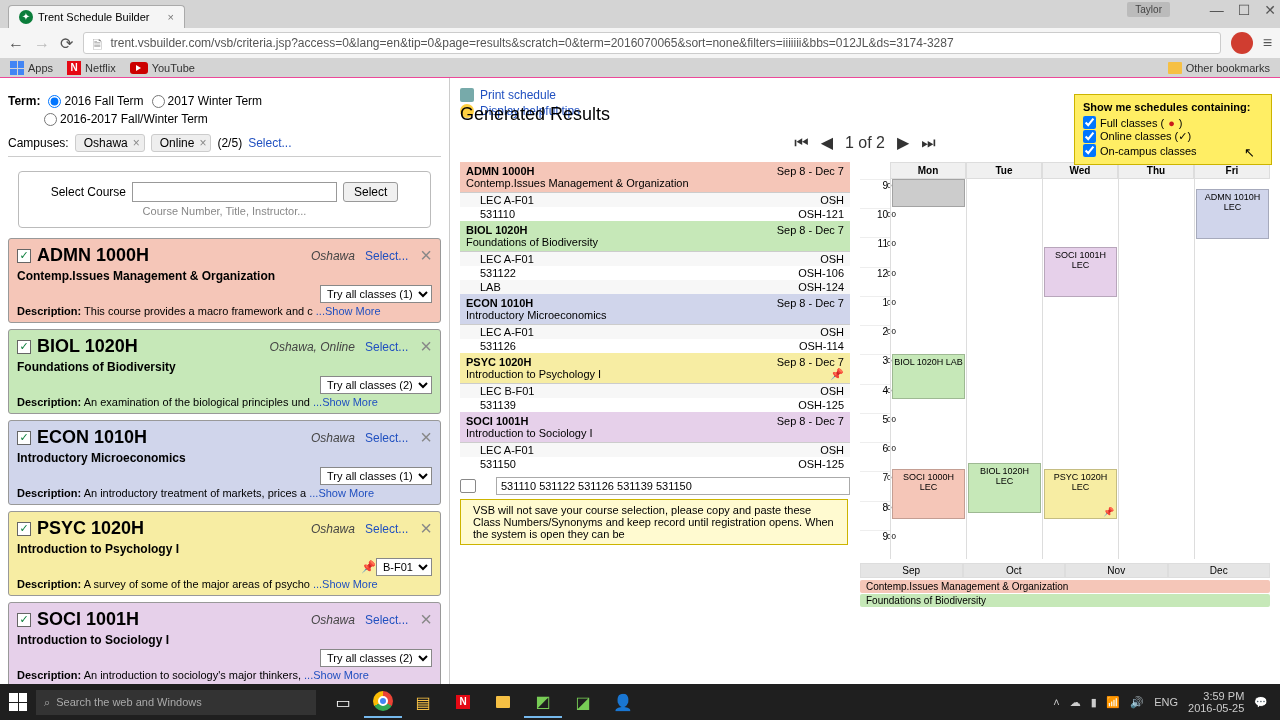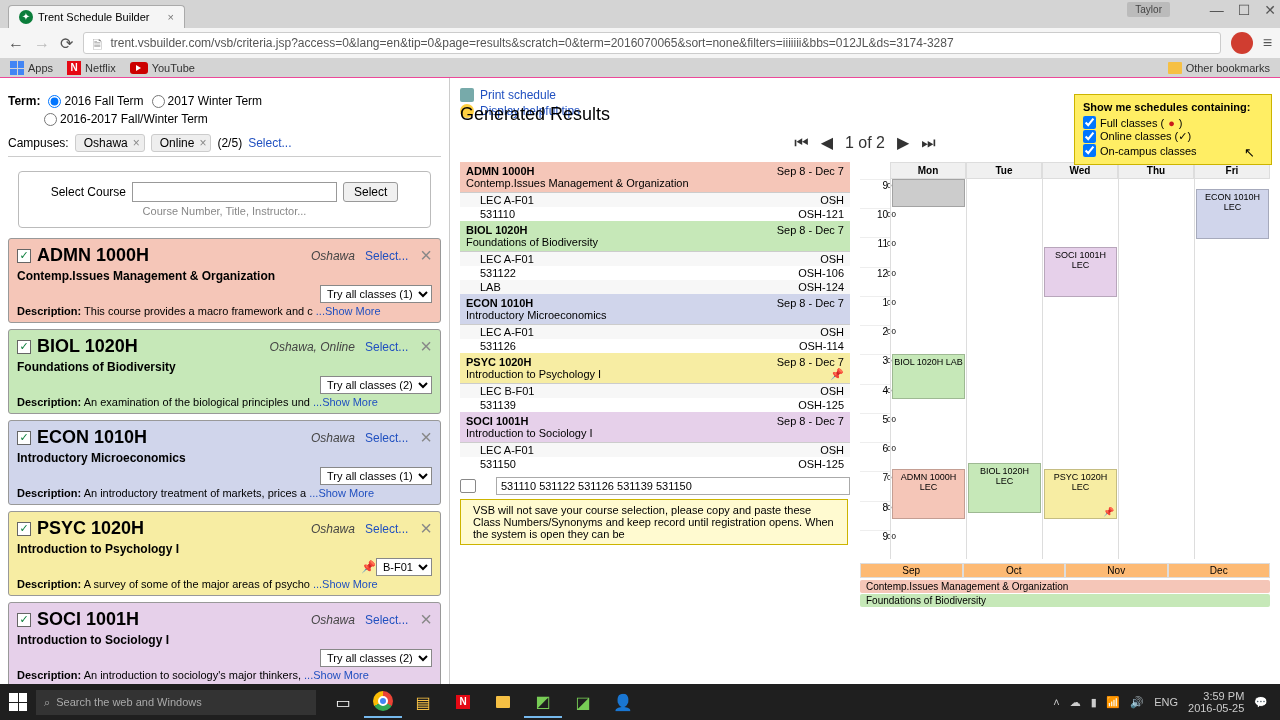--- a/index.html
+++ b/index.html
@@ -107,21 +107,21 @@
 .cal-times{width:30px;display:flex;flex-direction:column;}
 .cal-time{flex:1;text-align:right;padding-right:2px;font-size:10px;border-top:1px solid #eee;position:relative;}
 .cal-time sup{font-size:8px;position:absolute;top:1px;right:-6px;}
 .cal-grid{flex:1;display:flex;position:relative;}
 .cal-col{flex:1;border-left:1px solid #ddd;position:relative;}
 .cal-event{position:absolute;left:1px;right:1px;font-size:9px;text-align:center;padding:2px 1px;border:1px solid rgba(0,0,0,0.2);overflow:hidden;}
 .ev-gray{background:#ccc;}
 .ev-admn{background:#f5c6b8;}.ev-biol{background:#c6e8b8;}.ev-econ{background:#d0d5eb;}.ev-psyc{background:#f7eda3;}.ev-soci{background:#e6d0ea;}
 
 .mini-months{display:flex;margin-top:4px;}
-.mm{flex:1;text-align:center;background:#fdba74;border:1px solid #ddd;padding:1px;font-size:10px;}
+.mm{flex:1;text-align:center;background:#e5e5e5;border:1px solid #ddd;padding:1px;font-size:10px;}
 .mini-bars{margin-top:2px;}
 .mini-bar{font-size:10px;padding:1px 6px;margin:1px 0;border-radius:2px;}
 
 .crn-row{display:flex;align-items:center;gap:20px;margin-top:6px;font-size:11px;}
 .crn-row input{flex:1;border:1px solid #aaa;padding:2px 4px;font-size:11px;}
 .cart-ico{width:16px;height:14px;border:1px solid #888;border-radius:2px;position:relative;}
 .note-box{background:#fffad0;border:1px solid #ccb400;font-size:11px;padding:4px 12px;margin-top:4px;width:388px;}
 
 
 .taskbar { position:absolute; bottom:0; left:0; right:0; height:36px; background:#1f1f1f; display:flex; align-items:center; padding:0 4px; color:#fff; font-size:11px;}
@@ -464,32 +464,32 @@
               <div class="cal-time">5<sup>00</sup></div>
               <div class="cal-time">6<sup>00</sup></div>
               <div class="cal-time">7<sup>00</sup></div>
               <div class="cal-time">8<sup>00</sup></div>
               <div class="cal-time">9<sup>00</sup></div>
             </div>
           <div class="cal-grid" id="cal-grid">
               <div class="cal-col">
                 <div class="cal-event ev-gray" style="top:0px;height:28px"></div>
                 <div class="cal-event ev-biol" style="top:175px;height:45px">BIOL 1020H LAB</div>
-                <div class="cal-event ev-admn" style="top:290px;height:50px">ADMN 1000H LEC</div>
+                <div class="cal-event ev-admn" style="top:290px;height:50px">SOCI 1000H LEC</div>
               </div>
               <div class="cal-col">
                 <div class="cal-event ev-biol" style="top:284px;height:50px">BIOL 1020H LEC</div>
               </div>
               <div class="cal-col">
                 <div class="cal-event ev-soci" style="top:68px;height:50px">SOCI 1001H LEC</div>
                 <div class="cal-event ev-psyc" style="top:290px;height:50px">PSYC 1020H LEC<span class="pin-ico" style="position:absolute;bottom:1px;right:1px;">📌</span></div>
               </div>
               <div class="cal-col"></div>
               <div class="cal-col">
-                <div class="cal-event ev-econ" style="top:10px;height:50px">ECON 1010H LEC</div>
+                <div class="cal-event ev-econ" style="top:10px;height:50px">ADMN 1010H LEC</div>
               </div>
             </div>
         </div>
         <div class="mini-months">
           <div class="mm">Sep</div>
           <div class="mm">Oct</div>
           <div class="mm">Nov</div>
           <div class="mm">Dec</div>
         </div>
         <div class="mini-bars" id="mini-bars">

